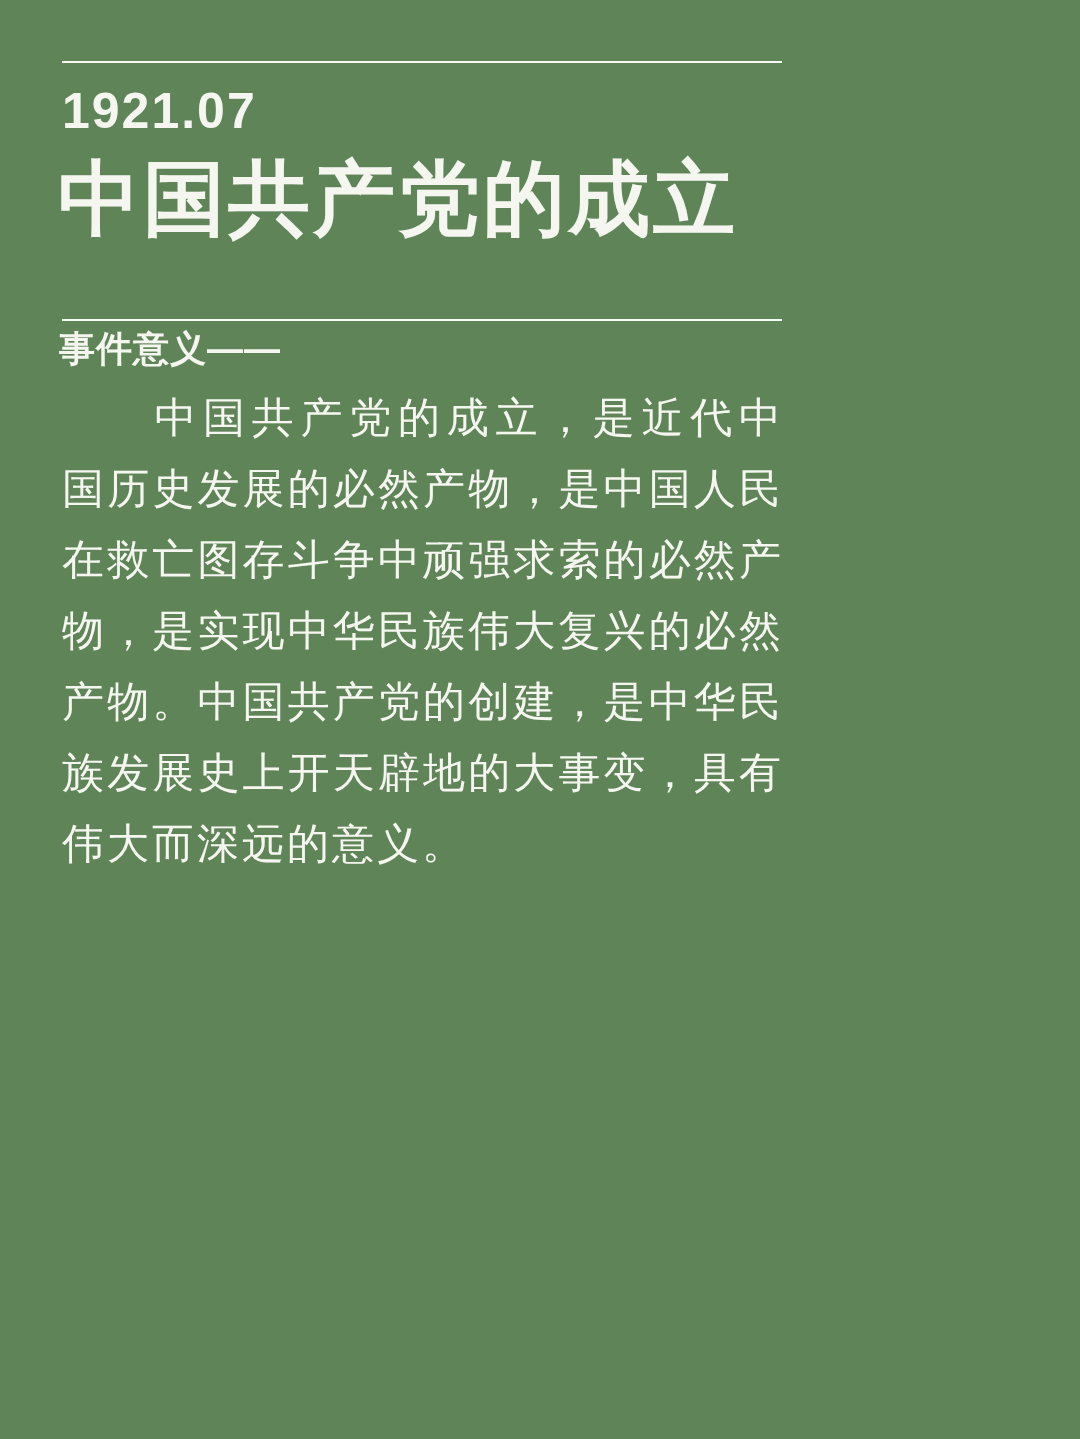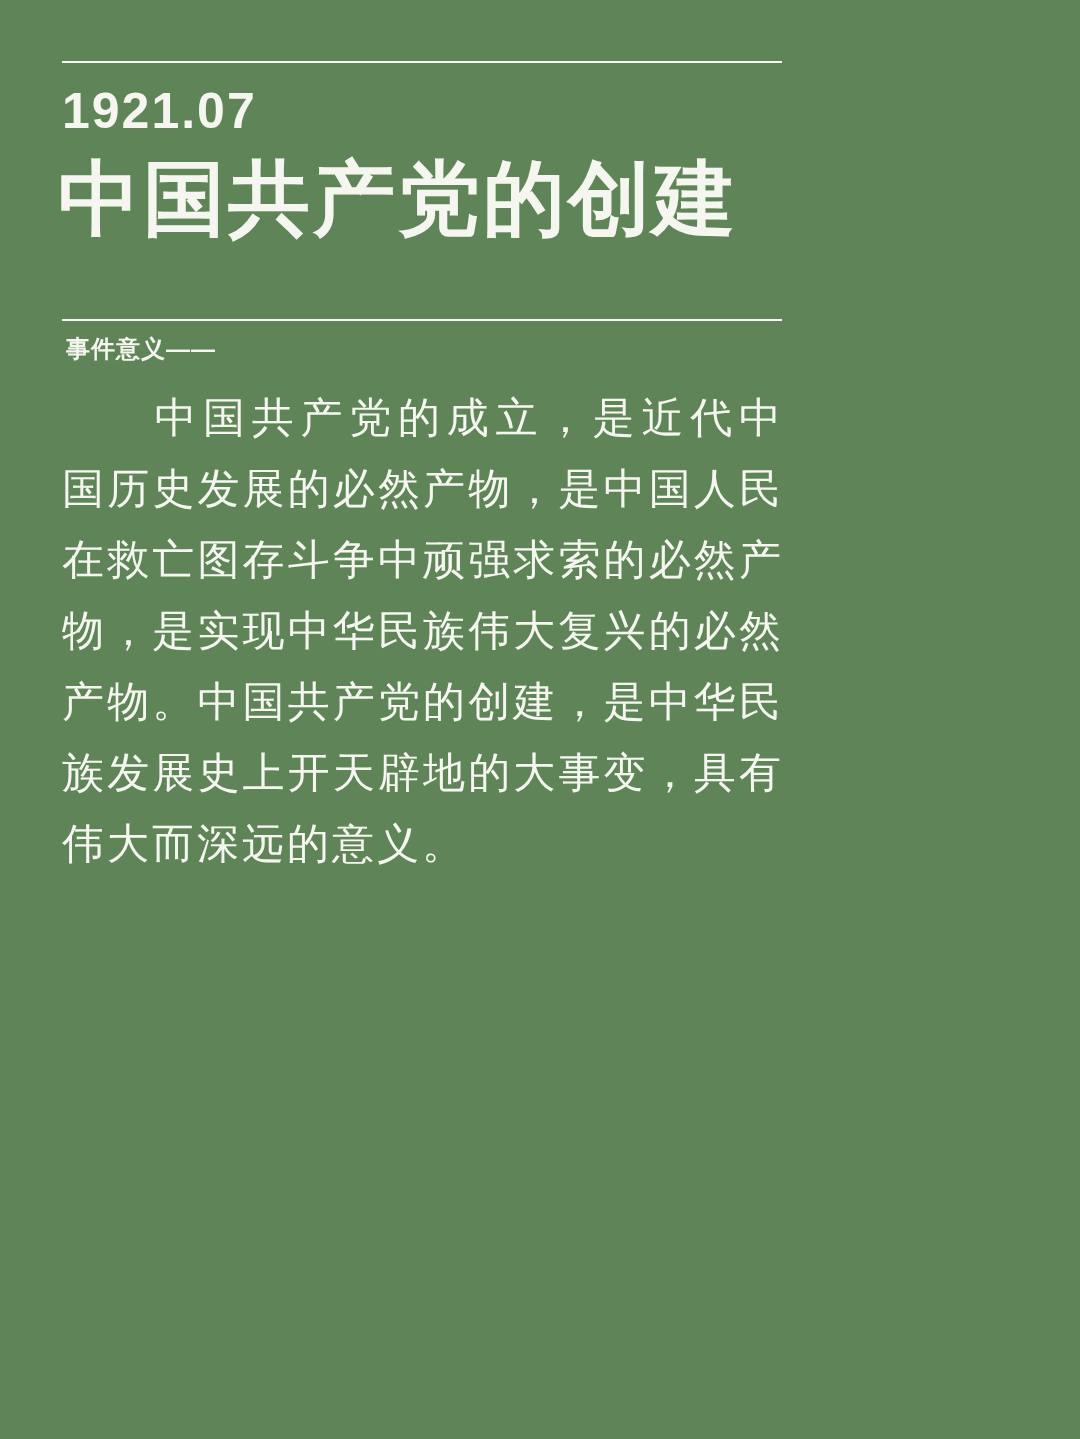--- a/index.html
+++ b/index.html
@@ -50,25 +50,25 @@
     font-weight: 900;
     font-size: 82px;
     line-height: 96px;
     letter-spacing: 3px;
     color: var(--ink);
     white-space: nowrap;
   }
 
   .section-label {
     position: absolute;
-    left: 66px;
+    left: 59px;
     top: 331px;
     font-family: "Liberation Sans", "DejaVu Sans", sans-serif;
     font-weight: 700;
-    font-size: 24px;
+    font-size: 36px;
     line-height: 36px;
     letter-spacing: 1px;
     color: var(--ink);
     text-align: right;
   }
 
   .body-text {
     position: absolute;
     left: 62px;
     top: 383px;
@@ -88,21 +88,21 @@
 </style>
 </head>
 <body>
 
 <div class="poster">
 
   <div class="rule rule-top"></div>
 
   <div class="date">1921.07</div>
 
-  <h1 class="title">中国共产党的创建</h1>
+  <h1 class="title">中国共产党的成立</h1>
 
   <div class="rule rule-mid"></div>
 
   <div class="section-label">事件意义——</div>
 
   <p class="body-text">中国共产党的成立，是近代中国历史发展的必然产物，是中国人民在救亡图存斗争中顽强求索的必然产物，是实现中华民族伟大复兴的必然产物。中国共产党的创建，是中华民族发展史上开天辟地的大事变，具有伟大而深远的意义。</p>
 
 </div>
 
 </body></html>

